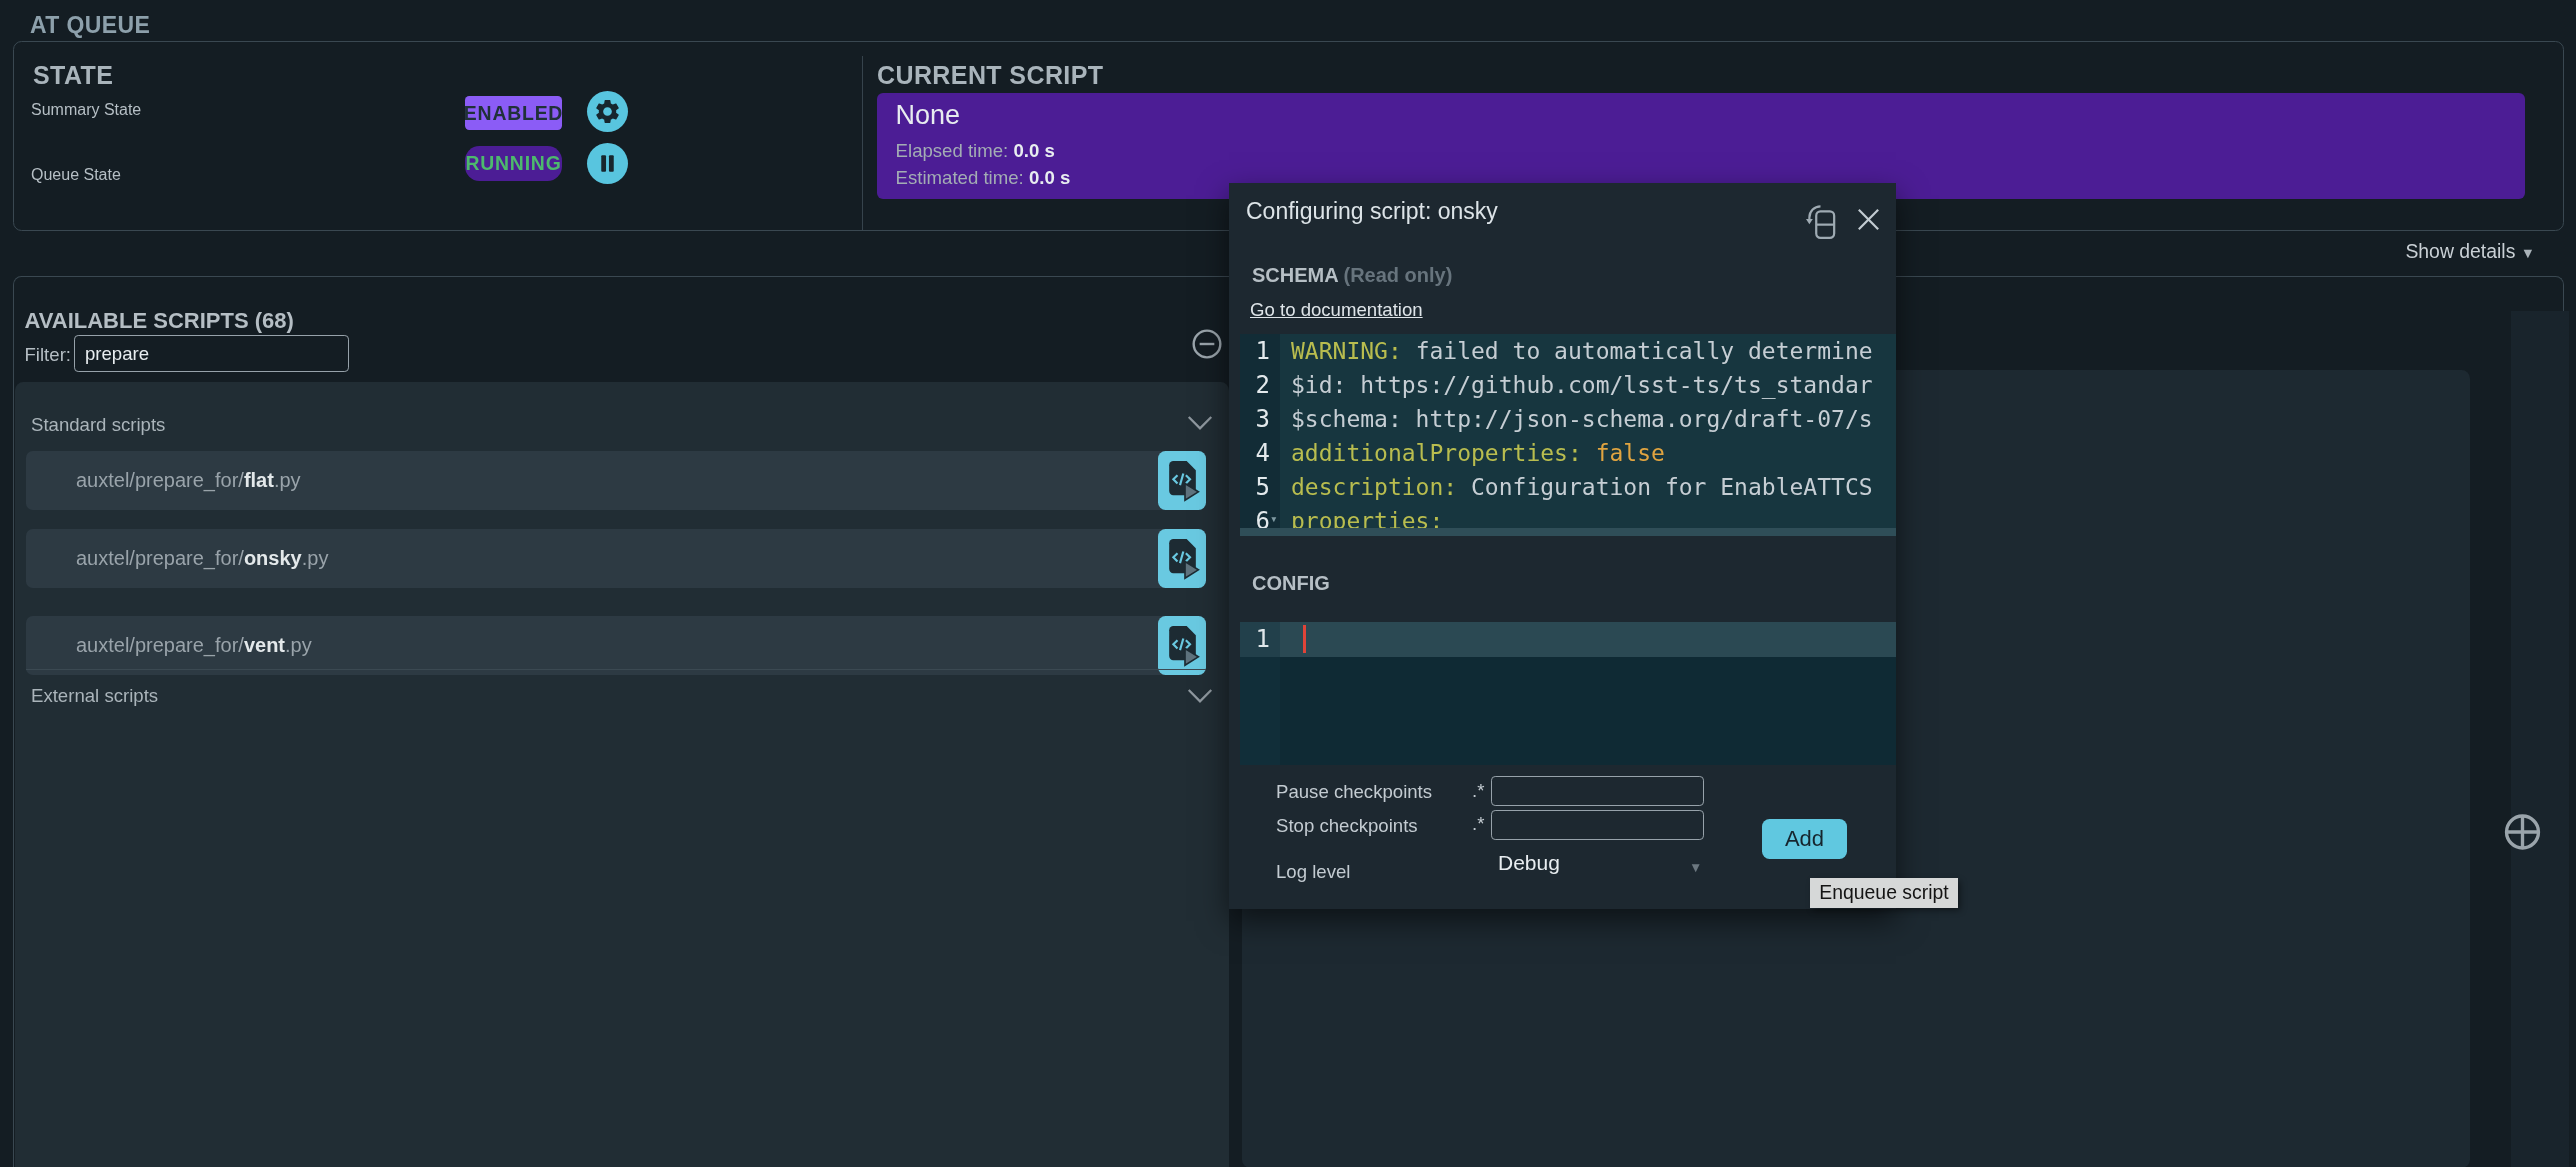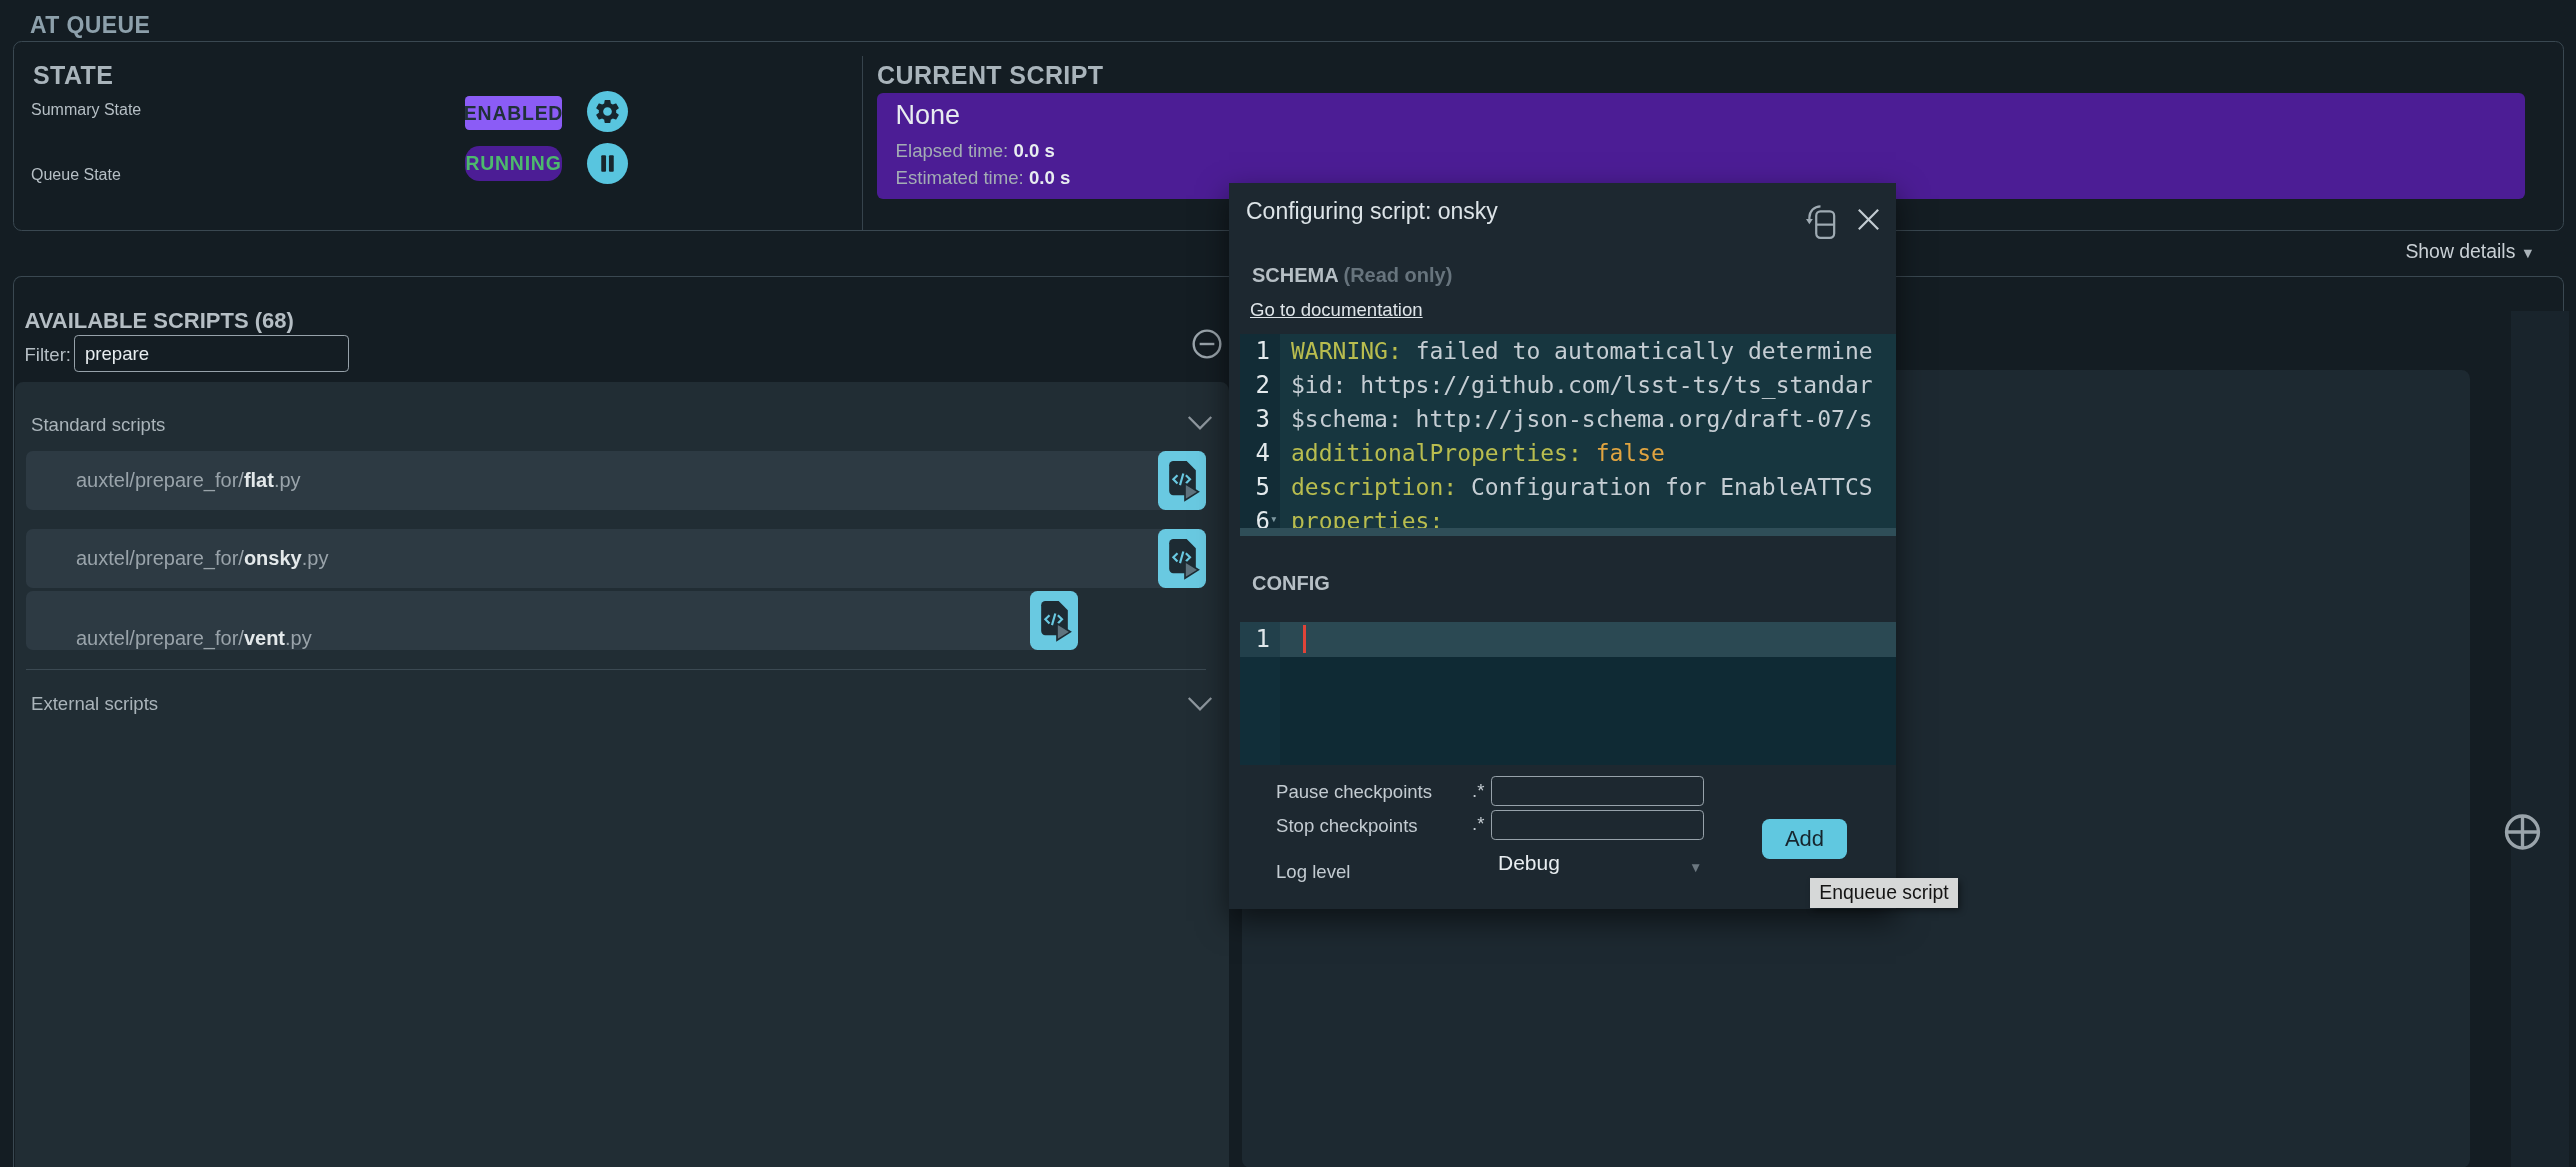--- a/index.html
+++ b/index.html
@@ -150,40 +150,40 @@
               <polyline points="15,18 10,23 15,28"></polyline>
               <polyline points="25,18 30,23 25,28"></polyline>
               <line x1="22" y1="16" x2="18" y2="30"></line>
             </g>
             <path d="M24 28 L40 38 L24 48 Z" fill="#5f737e" stroke="#1d2b33" stroke-width="2"></path>
           </svg>
         </span>
       </button>
     </div>
 
-    <div class="script-row" style="left:11px;top:209px;width:1052px;align-items:flex-end;">
+    <div class="script-row" style="left:11px;top:234px;width:1180px;">
       <span class="row-text"><span class="row-prefix">auxtel/prepare_for/</span><span class="row-name">vent</span><span class="row-ext">.py</span></span>
       <button class="launch-btn">
         <span>
           <svg width="35" height="42" viewBox="0 0 42 50">
             <path d="M5 6 a5 5 0 0 1 5-5 h16 l11 11 v25 a5 5 0 0 1-5 5 h-22 a5 5 0 0 1-5-5 Z" fill="#1d2b33"></path>
             <g stroke="#69c9e1" stroke-width="2.6" fill="none">
               <polyline points="15,18 10,23 15,28"></polyline>
               <polyline points="25,18 30,23 25,28"></polyline>
               <line x1="22" y1="16" x2="18" y2="30"></line>
             </g>
             <path d="M24 28 L40 38 L24 48 Z" fill="#5f737e" stroke="#1d2b33" stroke-width="2"></path>
           </svg>
         </span>
       </button>
     </div>
 
     <div class="abs" style="left:11px;top:287px;width:1180px;height:0.8px;background:#3b4952;"></div>
 
-    <div class="abs" style="left:0;top:296px;width:1214px;height:51px;cursor:pointer;">
+    <div class="abs" style="left:0;top:288px;width:1214px;height:51px;cursor:pointer;">
       <span class="abs" style="left:16px;top:15px;font-size:18.6px;color:#aab4ba;">External scripts</span>
       <span class="abs" style="left:1170px;top:17px;">
         <svg width="30" height="18.6" viewBox="0 0 24 14" fill="none" stroke="#8e979e" stroke-width="1.8">
           <polyline points="3,2 12,11 21,2"></polyline>
         </svg>
       </span>
     </div>
   </div>
 
   <div class="abs" style="left:1242px;top:370px;width:1228px;height:798px;background:#1d2931;border-radius:8.5px;"></div>

